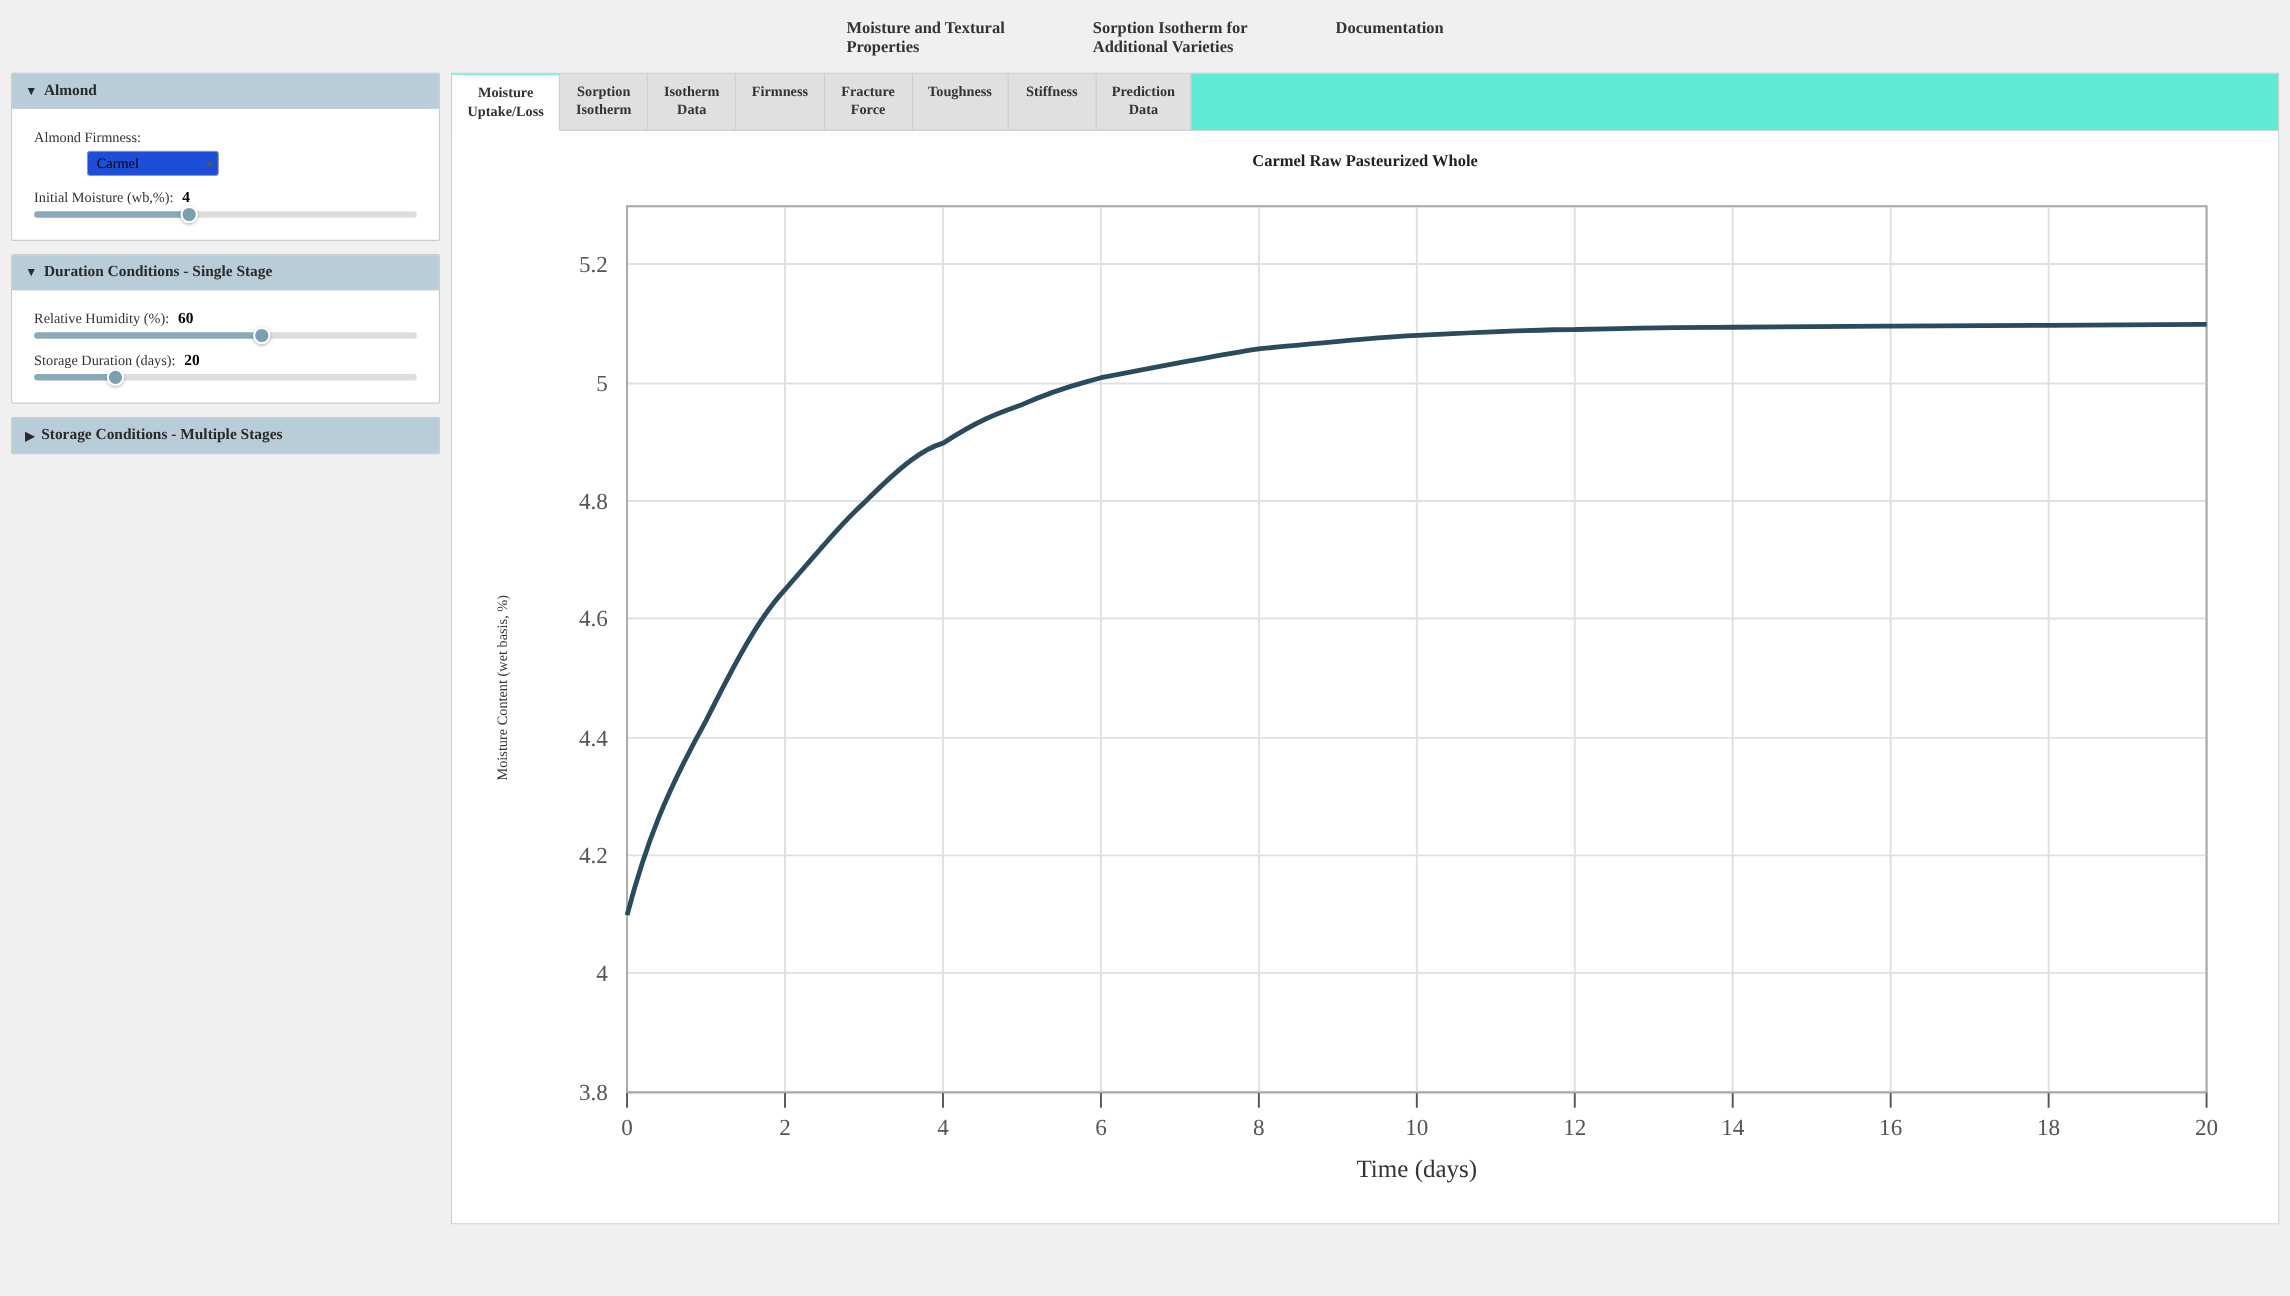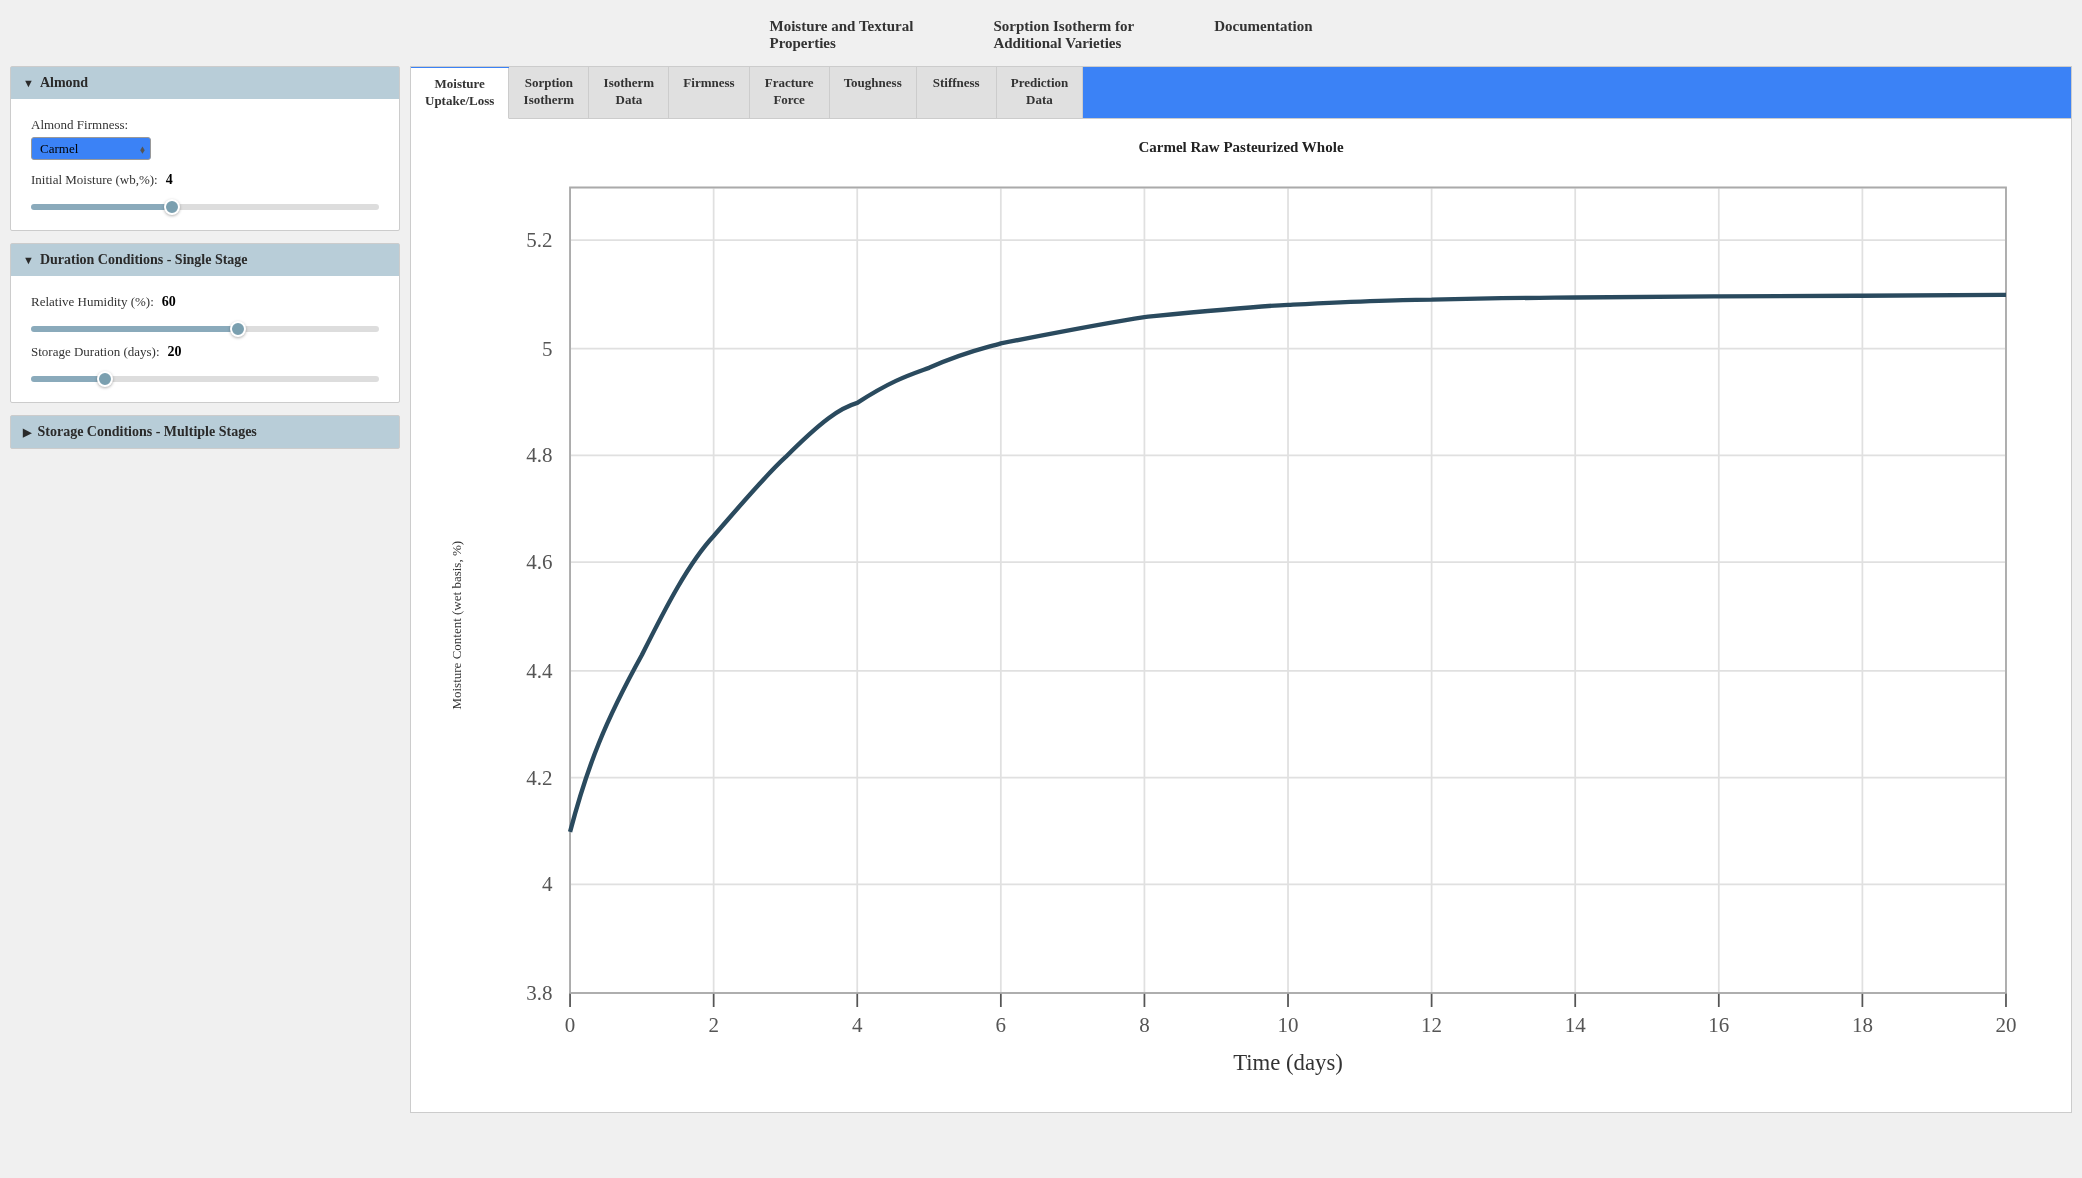--- a/index.html
+++ b/index.html
@@ -73,45 +73,46 @@
     }
 
     .select-wrapper {
       position: relative;
       display: inline-block;
     }
 
     .select-wrapper select {
       appearance: none;
       -webkit-appearance: none;
-      background: #3b82f6;
+      background: #1d4ed8;
       border: 1px solid #999;
       border-radius: 3px;
       padding: 3px 22px 3px 8px;
       font-size: 13px;
       font-family: Georgia, serif;
       cursor: pointer;
       min-width: 120px;
+      margin-left: 48px;
     }
 
     .select-wrapper::after {
       content: '⬧';
       position: absolute;
       right: 6px;
       top: 50%;
       transform: translateY(-50%);
       font-size: 11px;
       pointer-events: none;
       color: #555;
     }
 
     .slider-row {
       display: flex;
       flex-direction: column;
-      gap: 12px;
+      gap: 0;
     }
 
     .slider-label-row {
       display: flex;
       align-items: baseline;
       gap: 8px;
     }
 
     .slider-value {
       font-weight: bold;
@@ -143,21 +144,21 @@
     
     .content-area {
       flex: 1;
       background: white;
       border: 1px solid #ccc;
     }
 
     .tabs-row {
       display: flex;
       border-bottom: 1px solid #ccc;
-      background: #3b82f6;
+      background: #5eead4;
     }
 
     .tab {
       padding: 8px 14px;
       font-size: 13px;
       font-weight: bold;
       color: #333;
       cursor: pointer;
       border-right: 1px solid #ccc;
       background: #e0e0e0;

